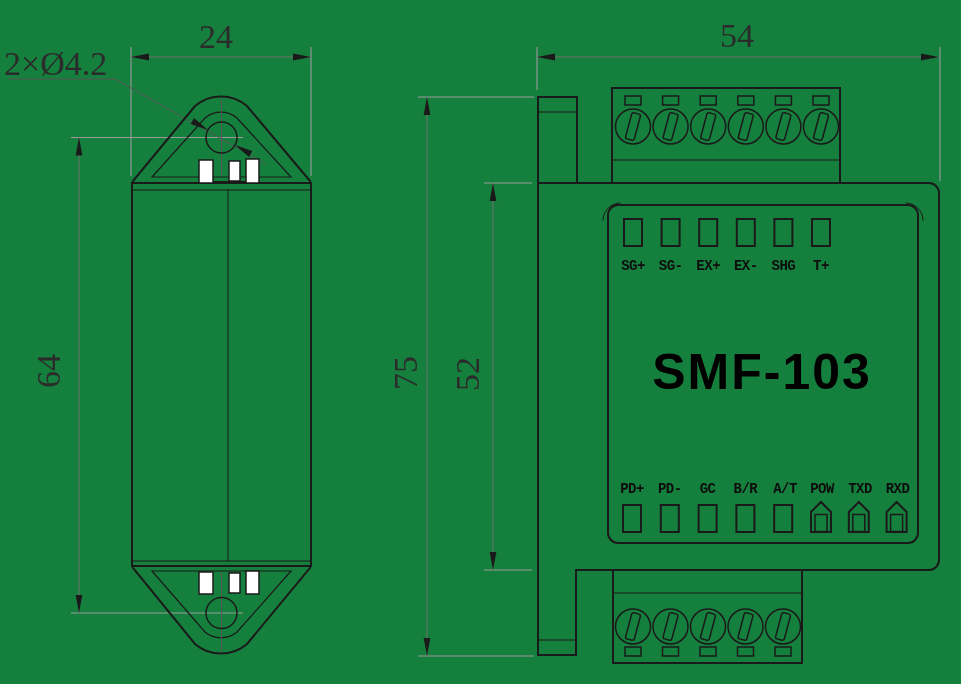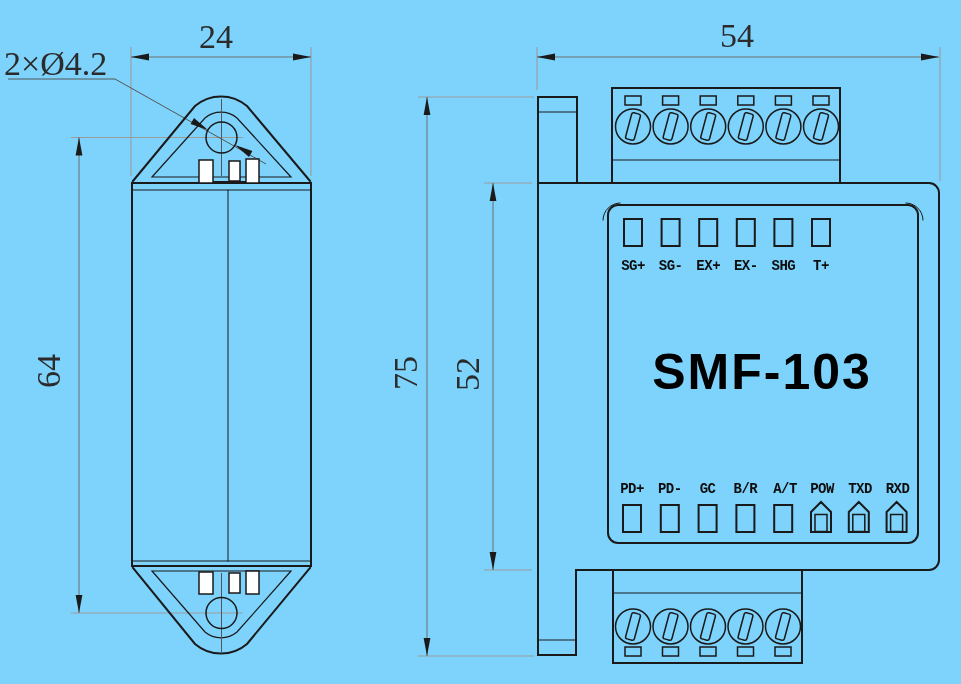--- a/index.html
+++ b/index.html
@@ -1,16 +1,16 @@
 <!DOCTYPE html>
 <html><head>
 <meta charset="utf-8">
 <style>
   html,body{margin:0;padding:0;background:#ffffff;}
-  .stage{position:relative;width:961px;height:684px;background:#7dd3fc;overflow:hidden;}
+  .stage{position:relative;width:961px;height:684px;background:#15803d;overflow:hidden;}
   svg{display:block;}
   
   .ol{stroke:#1a1a1a;fill:none;stroke-linecap:square;}
   .s2{stroke-width:2;}
   .s15{stroke-width:1.5;}
   .s12{stroke-width:1.2;}
   .s1{stroke-width:1;}
   .fw{fill:#ffffff;}
   .dim{stroke:#6f6f6f;stroke-width:1;fill:none;}
   .ext{stroke:#9b9b9b;stroke-width:1.1;fill:none;}

